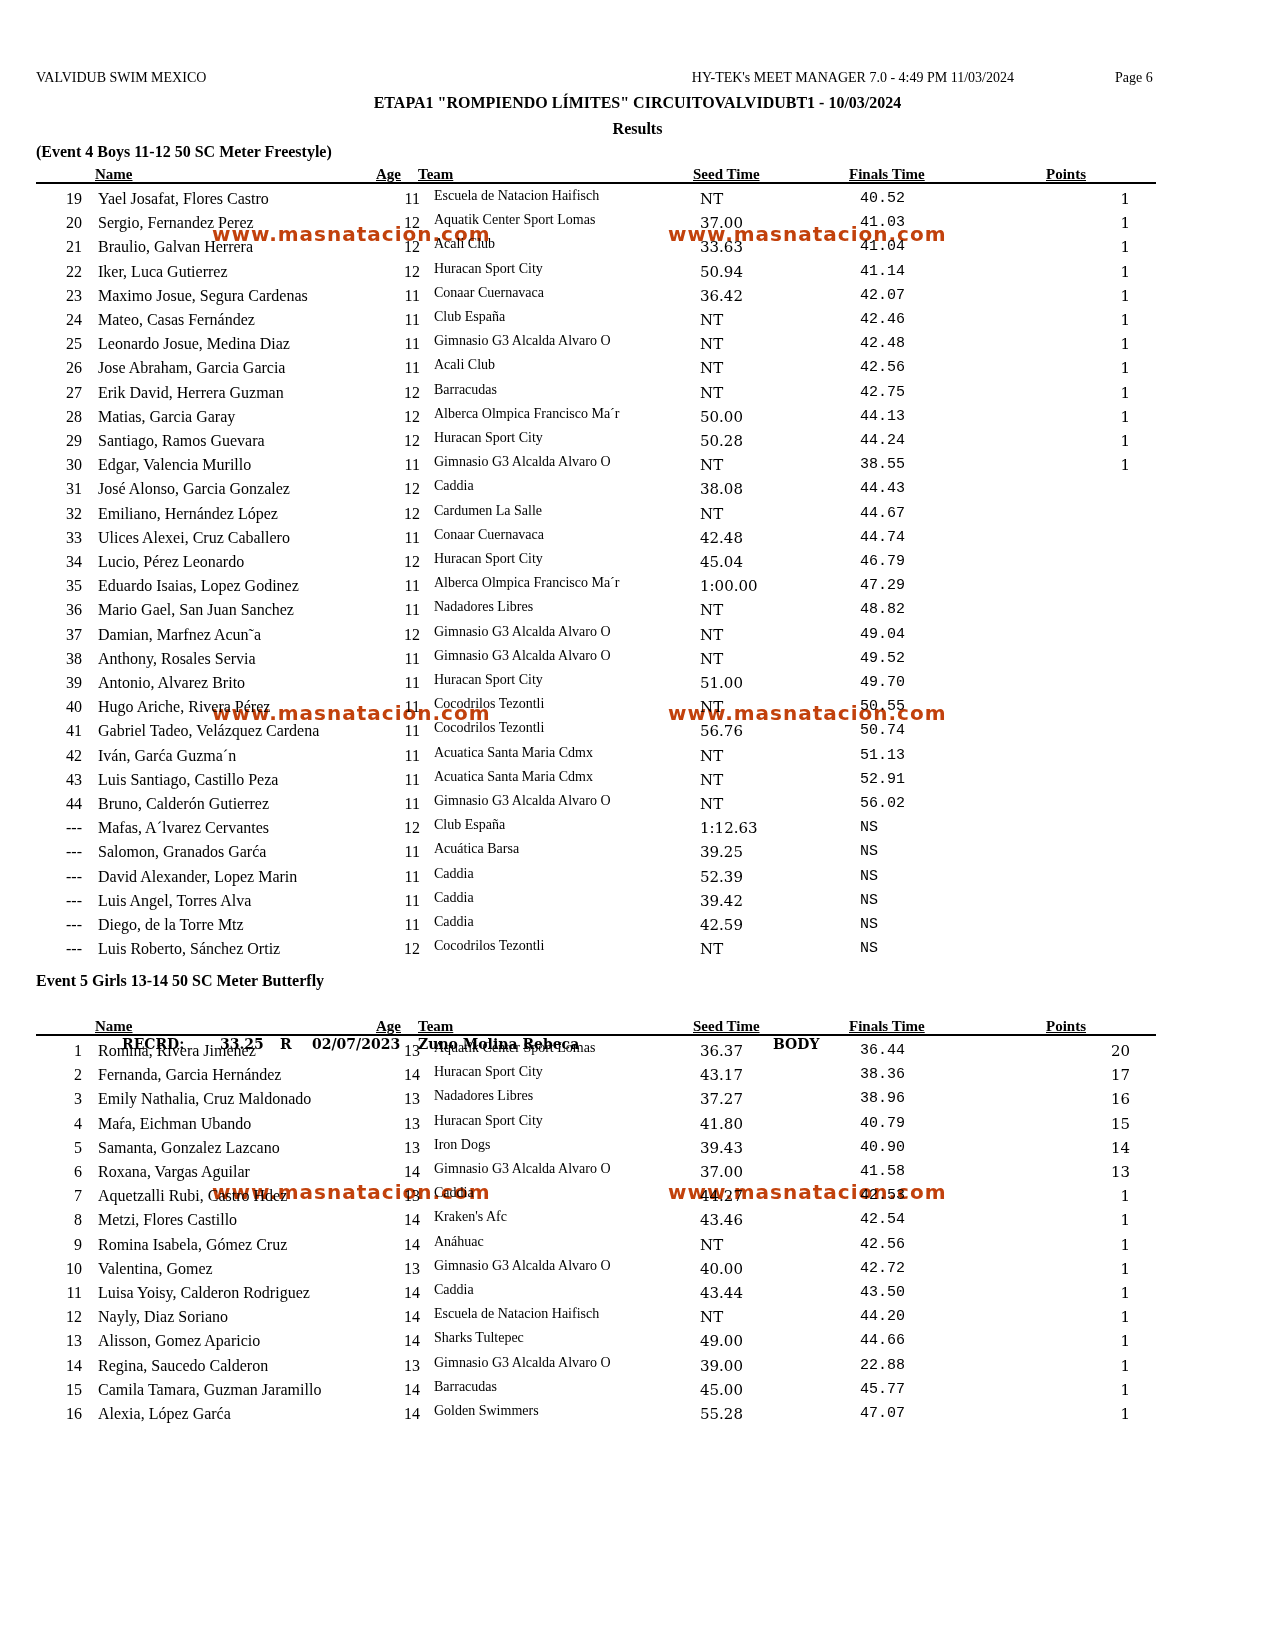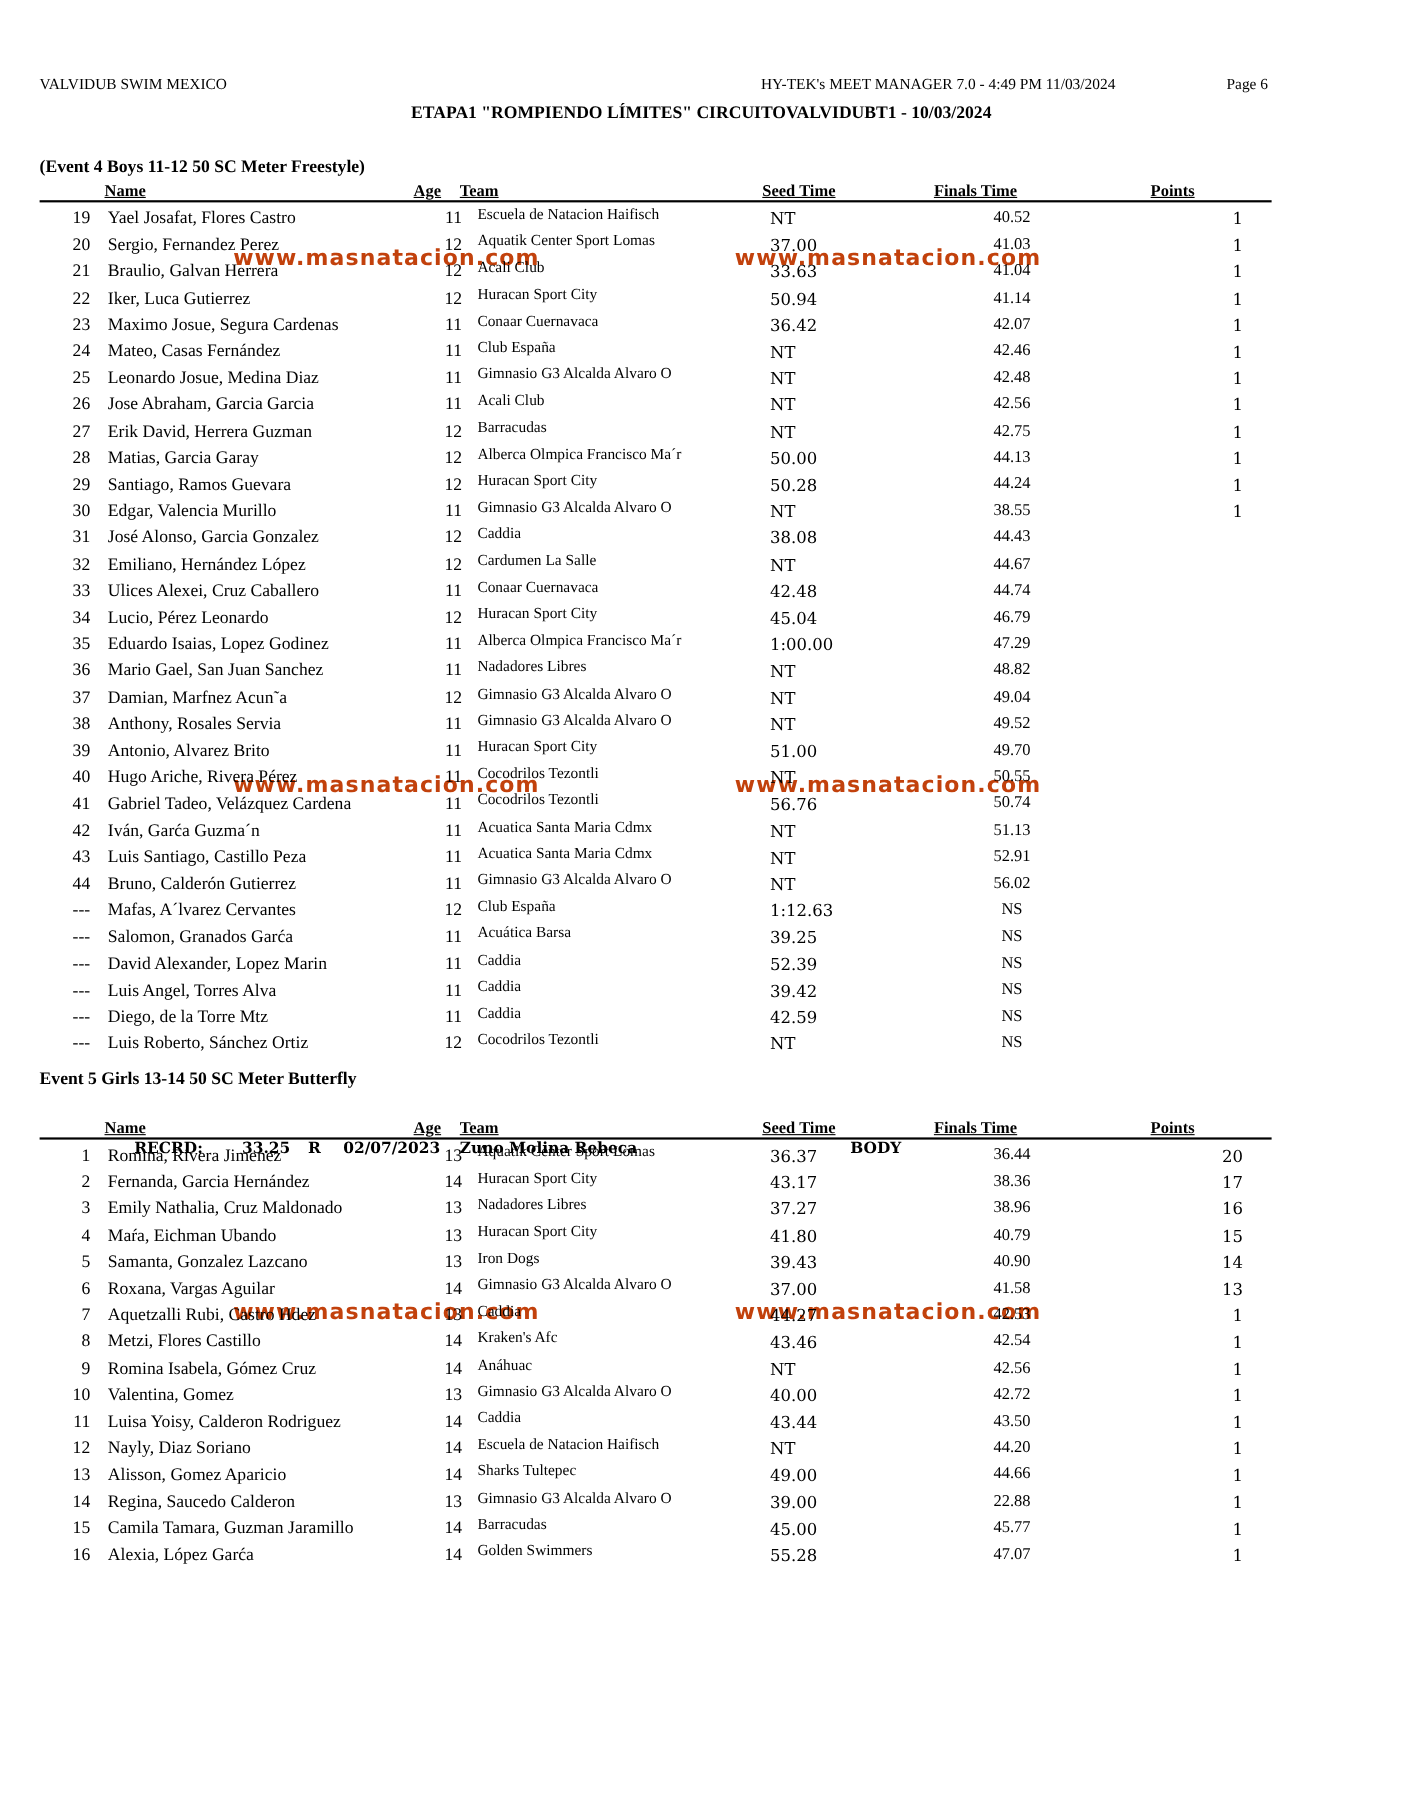--- a/index.html
+++ b/index.html
@@ -17,35 +17,36 @@
   .event-title { position: absolute; left: 36px; font-size: 16px; font-weight: bold; font-family: "Liberation Serif", serif; white-space: nowrap; }
   .col-head { position: absolute; font-size: 15px; font-weight: bold; font-family: "Liberation Serif", serif; text-decoration: underline; white-space: nowrap; }
   .rule { position: absolute; left: 36px; width: 1120px; height: 2px; background: #000; }
   .row { position: absolute; left: 0; width: 1275px; height: 24px; font-size: 16px; font-family: "Liberation Serif", serif; }
   .row span { position: absolute; white-space: nowrap; top: 0; }
   .c-place { left: 36px; width: 46px; text-align: right; }
   .c-name { left: 98px; width: 280px; overflow: hidden; }
   .c-age { left: 382px; width: 38px; text-align: right; }
   .c-team { left: 434px; width: 250px; overflow: hidden; font-size: 14px; top: -2px !important; }
   .c-seed { left: 700px; width: 110px; text-align: left; font-family: "DejaVu Serif", serif; font-size: 15px; }
-  .c-final { left: 860px; width: 120px; text-align: center; font-family: Liberation Serif, serif; font-size: 15px; }
+  .c-final { left: 860px; width: 120px; text-align: left; font-family: Liberation Mono, monospace; font-size: 15px; }
   .c-pts { left: 1050px; width: 80px; text-align: right; font-family: "DejaVu Serif", serif; font-size: 15px; }
   .record { position: absolute; top: 1036px; font-size: 14px; font-weight: bold; font-family: "DejaVu Serif", serif; white-space: nowrap; }
   .watermark { position: absolute; font-size: 20px; font-family: "DejaVu Sans", sans-serif; color: #c2410c; font-weight: bold; letter-spacing: 1px; white-space: nowrap; z-index: 0; }
   .row, .col-head, .event-title { z-index: 1; }
 </style>
 </head>
 <body>
 
 <div class="page">
 
   <div class="hdr-left">VALVIDUB SWIM MEXICO</div>
   <div class="hdr-right">HY-TEK's MEET MANAGER 7.0 - 4:49 PM  11/03/2024</div>
   <div class="hdr-right-page">Page 6</div>
   <div class="meet-title">ETAPA1 "ROMPIENDO LÍMITES" CIRCUITOVALVIDUBT1 - 10/03/2024</div>
+  <div class="results-title">Results</div>
 
   <div class="watermark" style="left:212px; top:222px;">www.masnatacion.com</div>
   <div class="watermark" style="left:668px; top:222px;">www.masnatacion.com</div>
   <div class="watermark" style="left:212px; top:701px;">www.masnatacion.com</div>
   <div class="watermark" style="left:668px; top:701px;">www.masnatacion.com</div>
   <div class="watermark" style="left:212px; top:1180px;">www.masnatacion.com</div>
   <div class="watermark" style="left:668px; top:1180px;">www.masnatacion.com</div>
 
   <div class="event-title" style="top:143px;">(Event 4  Boys 11-12 50 SC Meter Freestyle)</div>
   <div class="col-head" style="left:95px; top:166px;">Name</div>

